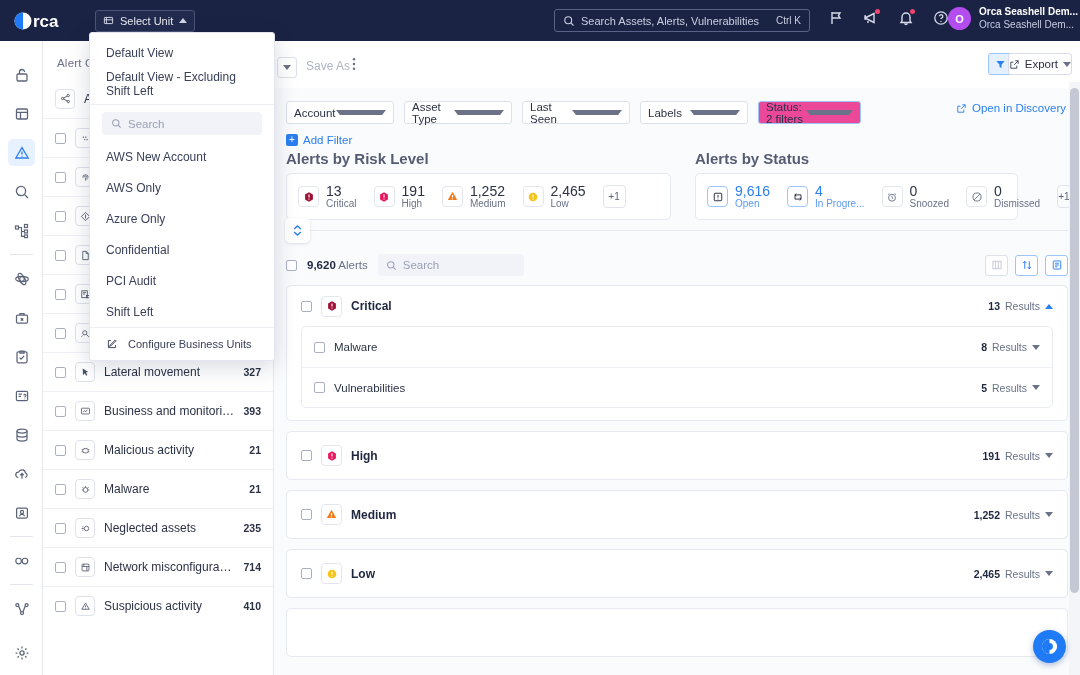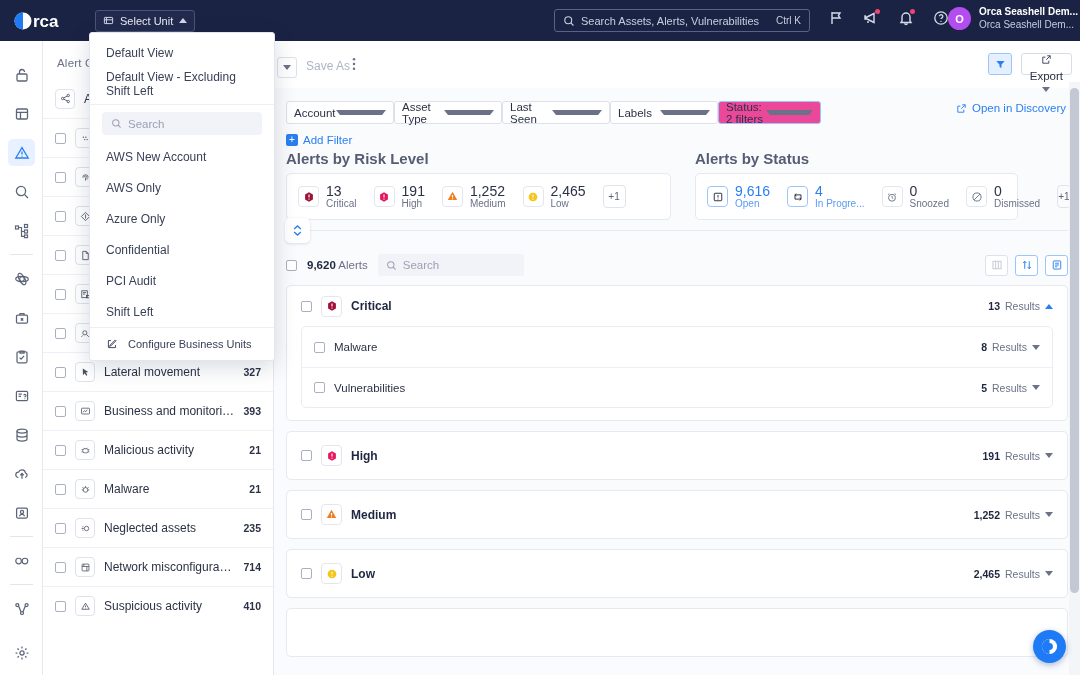--- a/index.html
+++ b/index.html
@@ -78,26 +78,26 @@
   .saveas{ position:absolute; left:32px; top:18px; color:#aeb4c4; font-size:12px;}
   .kebab{ position:absolute; left:78px; top:16px; color:#6a7287; letter-spacing:0; font-size:13px; line-height:1;}
   .filter-sq{
     position:absolute; right:68px; top:12px; width:24px;height:22px;
     border:1px solid #9cc6fb; background:#e5f0ff; border-radius:3px;
     display:flex;align-items:center;justify-content:center;
   }
   .export-btn{
     position:absolute; right:8px; top:12px; height:22px; border:1px solid #d8dce6;
     border-radius:3px; background:#fff; display:flex; align-items:center; gap:5px;
-    padding:0 8px; font-size:11.5px; color:#2b3245;flex-direction:column;
+    padding:0 0; font-size:11.5px; color:#2b3245;
   }
 
   
   .filterbar{ position:absolute; left:0; top:47px; width:806px; padding:13px 12px 0 12px;}
-  .fl-row{ display:flex; gap:0; align-items:flex-end;}
+  .fl-row{ display:flex; gap:10px; align-items:flex-end;}
   .fl{
     height:23px; width:108px; border:1px solid #dde1ea; border-radius:3px; background:#fff;
     display:flex;align-items:center; padding:0 7px; font-size:11.5px; color:#2b3245;
   }
   .fl span{flex:1;}
   .fl.active{ background:#ec4899; border-color:#9cc6fb; width:103px;}
   .addfilter{ margin-top:10px; display:flex; align-items:center; gap:5px; color:#2a7ff0; font-size:11.5px; cursor:pointer;}
   .plusbox{ width:12px;height:12px;background:#2a7ff0;border-radius:2px;color:#fff;font-size:10px;display:flex;align-items:center;justify-content:center;line-height:1;}
   .discovery{ position:absolute; right:14px; top:14px; color:#2a7ff0; font-size:11.5px; display:flex; gap:5px; align-items:center;}
 

